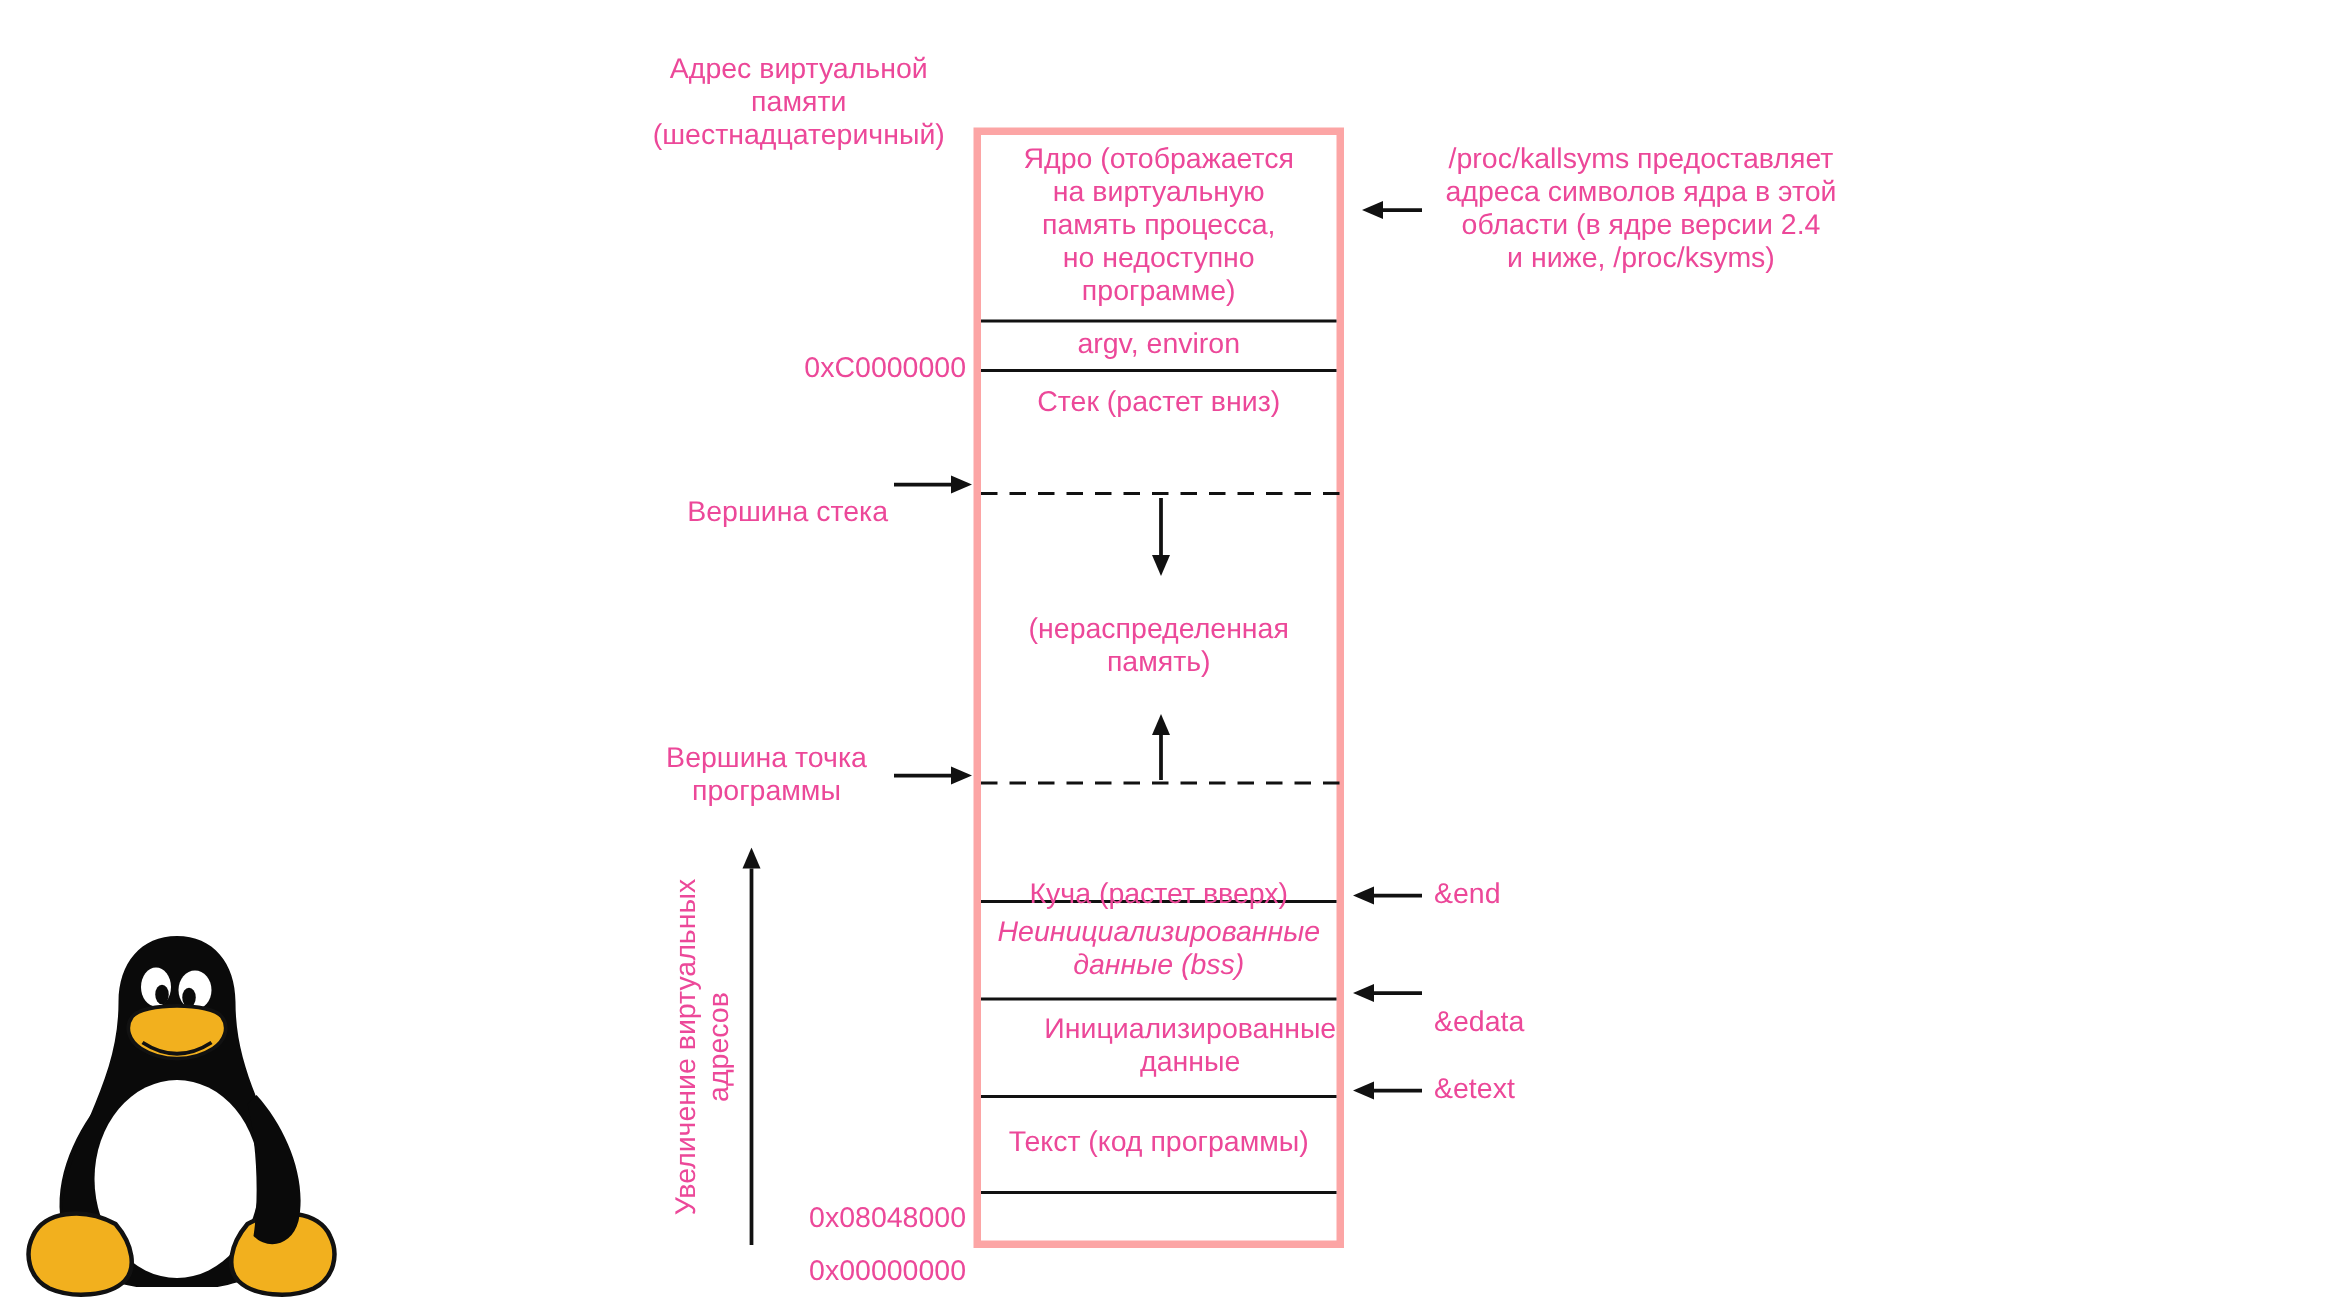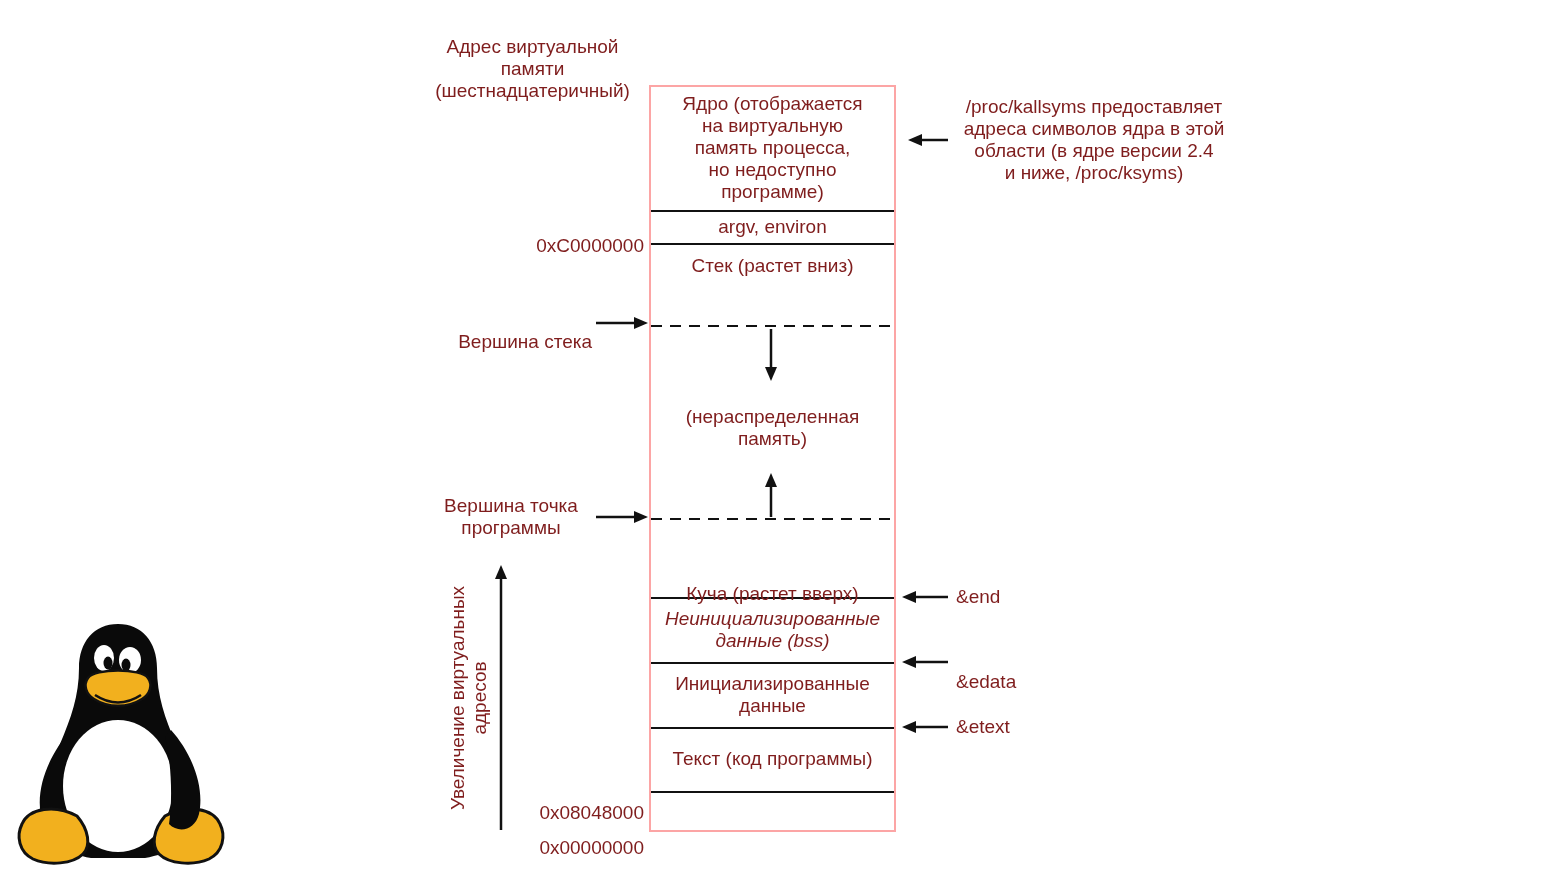--- a/index.html
+++ b/index.html
@@ -1,27 +1,27 @@
 <!DOCTYPE html>
 <html><head>
 <meta charset="utf-8">
 <style>
   html,body { margin:0; padding:0; background:#ffffff; }
   .canvas {
     position:relative; width:1560px; height:870px; background:#ffffff;
     font-family:"Liberation Sans", sans-serif; font-size:19px; line-height:22px;
-    color:#7f1d1d; overflow:hidden;
+    color:#ec4899; overflow:hidden;
   }
   .abs { position:absolute; }
   .pre { white-space:pre-line; }
   .center { text-align:center; }
   .rightal { text-align:right;margin-top:19px; }
   .column {
     position:absolute; left:649px; top:85px; width:247px; height:747px;
-    border:2px solid #fca5a5; box-sizing:border-box;
+    border:5px solid #fca5a5; box-sizing:border-box;
   }
   .hline { position:absolute; left:0; width:100%; height:2px; background:#111111; }
   .seclabel { position:absolute; left:0; width:100%; text-align:center; }
   svg { display:block; }
 </style>
 </head>
 <body>
 
 <div class="canvas">
 
@@ -81,21 +81,21 @@
 память процесса,
 но недоступно
 программе)</div>
     <div class="seclabel" style="top:129px;">argv, environ</div>
     <div class="seclabel" style="top:168px;">Стек (растет вниз)</div>
     <div class="seclabel pre" style="top:319px;">(нераспределенная
 память)</div>
     <div class="seclabel" style="top:461px;margin-top:35px;">Куча (растет вверх)</div>
     <div class="seclabel pre" style="top:521px;font-style:italic;">Неинициализированные
 данные (bss)</div>
-    <div class="seclabel pre" style="top:586px;">Инициализированные
+    <div class="seclabel pre" style="top:586px;margin-left:21px;">Инициализированные
 данные</div>
     <div class="seclabel" style="top:661px;">Текст (код программы)</div>
   </div>
 
   <div class="abs rightal" style="left:480px; top:216px; width:164px;">0xC0000000</div>
   <div class="abs rightal" style="left:480px; top:783px; width:164px;">0x08048000</div>
   <div class="abs rightal" style="left:480px; top:818px; width:164px;">0x00000000</div>
 
   <div class="abs rightal" style="left:430px; top:312px; width:162px;">Вершина стека</div>
   <svg class="abs" style="left:596px; top:315px;" width="52" height="16">

